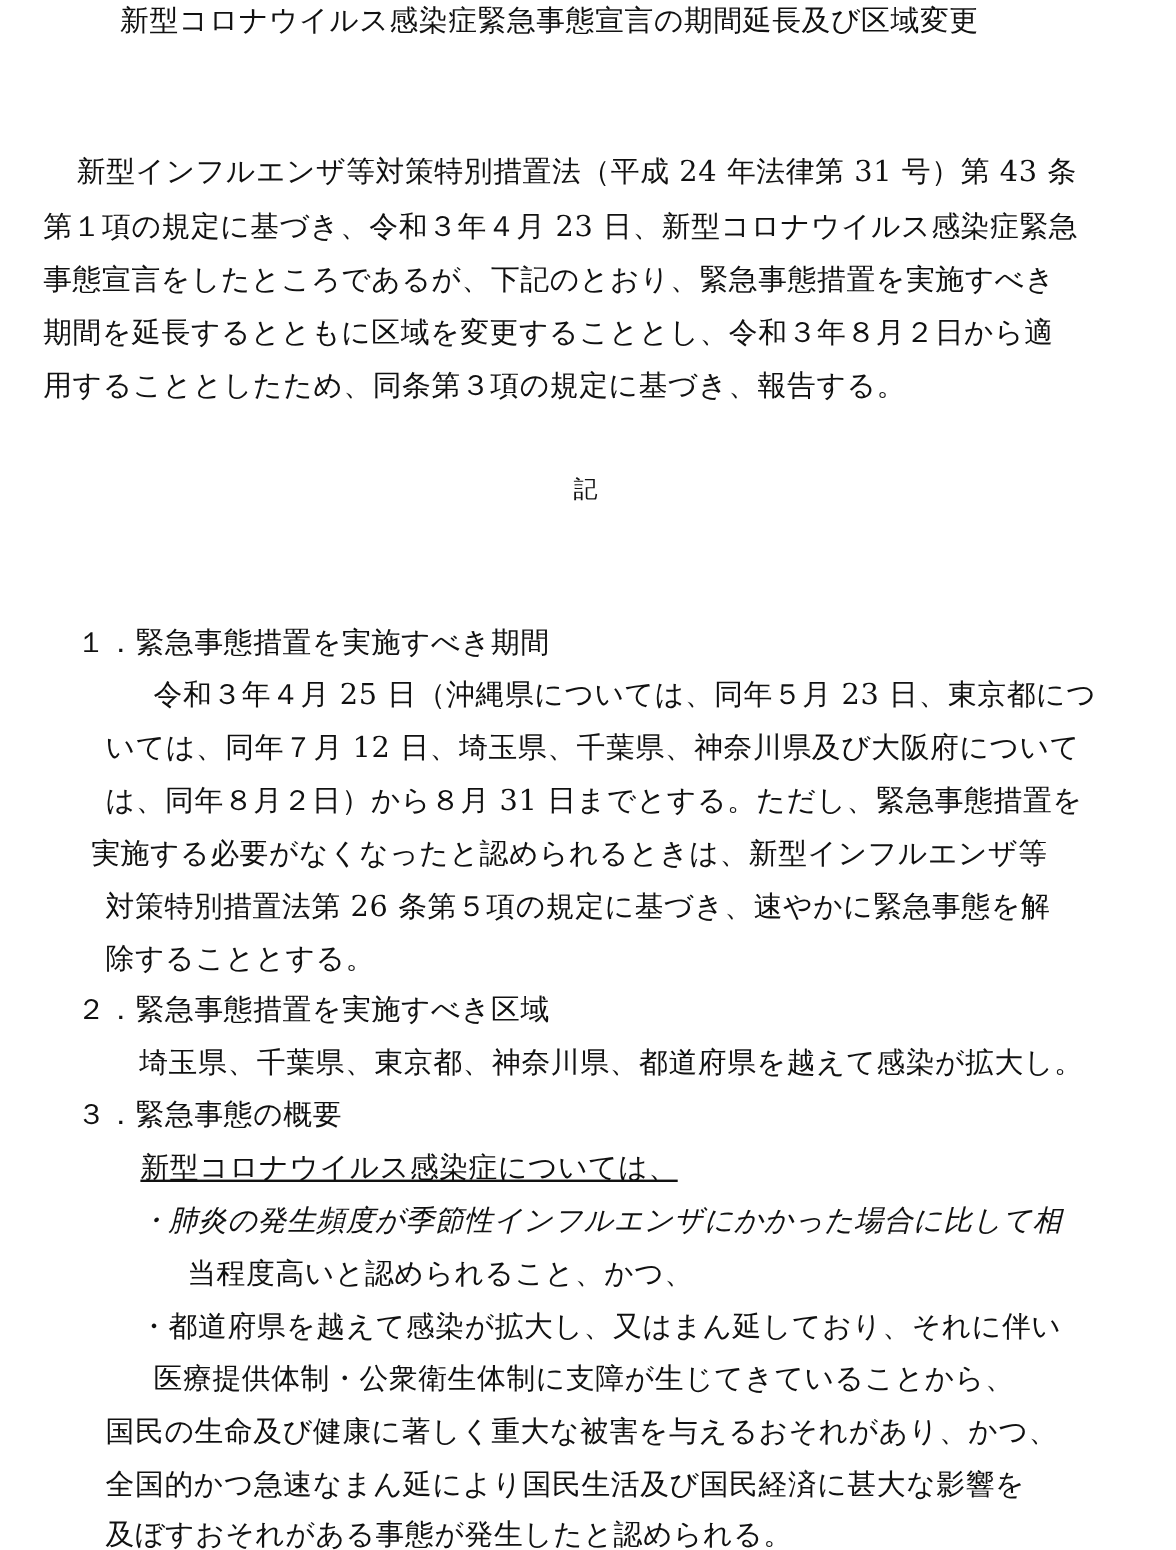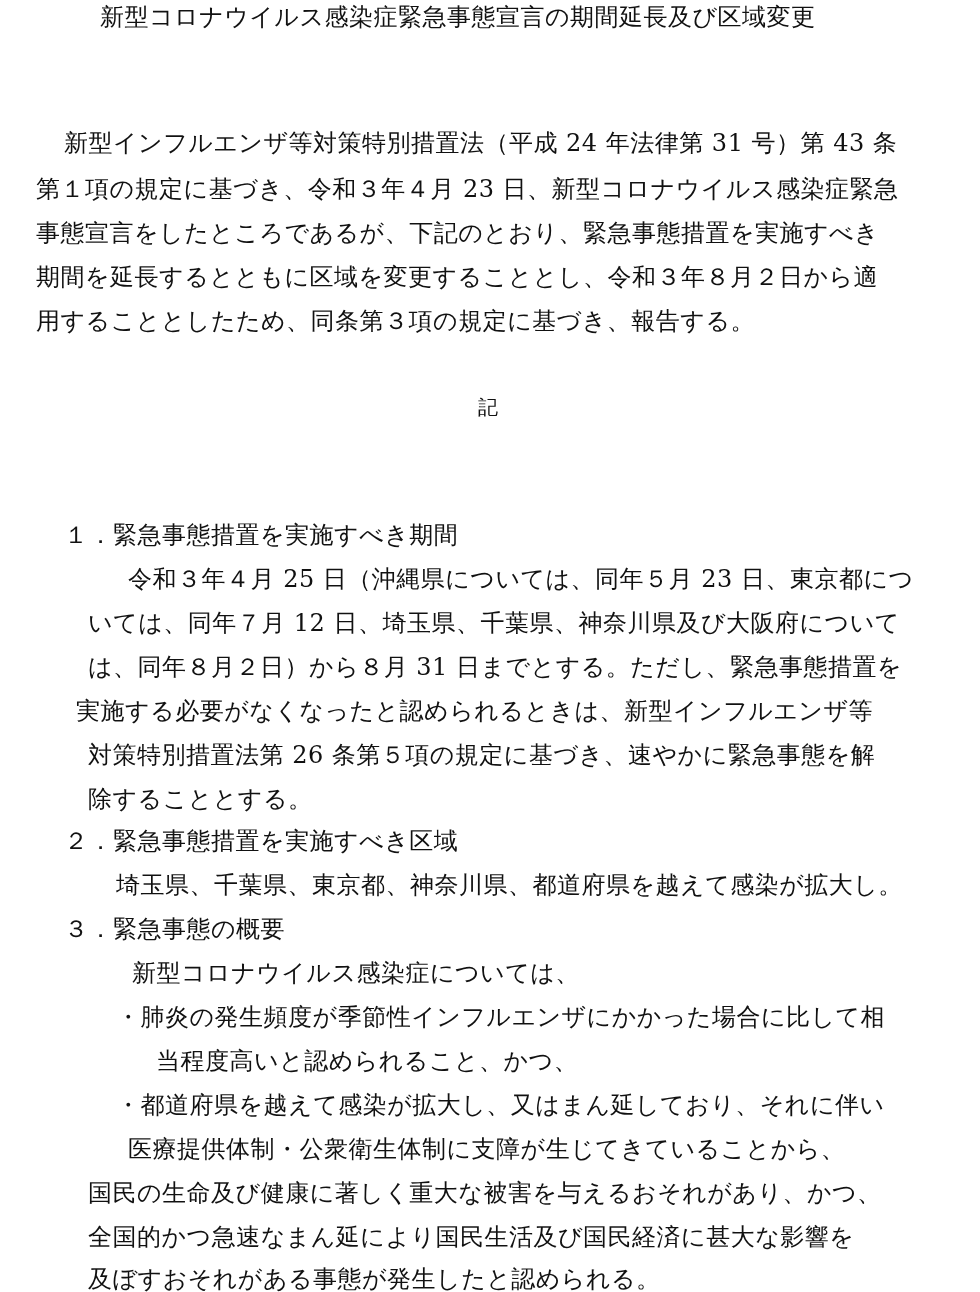--- a/index.html
+++ b/index.html
@@ -43,22 +43,22 @@
     <div class="line" style="left:88px; top:784px;text-align:right;">除することとする。</div>
   </div>
 
   <div>
     <div class="line" style="left:64px; top:826px;">２．緊急事態措置を実施すべき区域</div>
     <div class="line" style="left:116px; top:870px;">埼玉県、千葉県、東京都、神奈川県、都道府県を越えて感染が拡大し。</div>
   </div>
 
   <div>
     <div class="line" style="left:64px; top:914px;">３．緊急事態の概要</div>
-    <div class="line" style="left:132px; top:958px;">新型コロナウイルス感染症については、</div>
-    <div class="line" style="left:116px; top:1002px;">・肺炎の発生頻度が季節性インフルエンザにかかった場合に比して相</div>
+    <div class="line" style="left:117px; top:958px;text-decoration:underline;">新型コロナウイルス感染症については、</div>
+    <div class="line" style="left:116px; top:1002px;font-style:italic;">・肺炎の発生頻度が季節性インフルエンザにかかった場合に比して相</div>
     <div class="line" style="left:156px; top:1046px;">当程度高いと認められること、かつ、</div>
     <div class="line" style="left:116px; top:1090px;">・都道府県を越えて感染が拡大し、又はまん延しており、それに伴い</div>
     <div class="line" style="left:128px; top:1134px;">医療提供体制・公衆衛生体制に支障が生じてきていることから、</div>
     <div class="line" style="left:88px; top:1178px;">国民の生命及び健康に著しく重大な被害を与えるおそれがあり、かつ、</div>
     <div class="line" style="left:88px; top:1222px;">全国的かつ急速なまん延により国民生活及び国民経済に甚大な影響を</div>
     <div class="line" style="left:88px; top:1264px;">及ぼすおそれがある事態が発生したと認められる。</div>
   </div>
 </div>
 
 </body></html>

